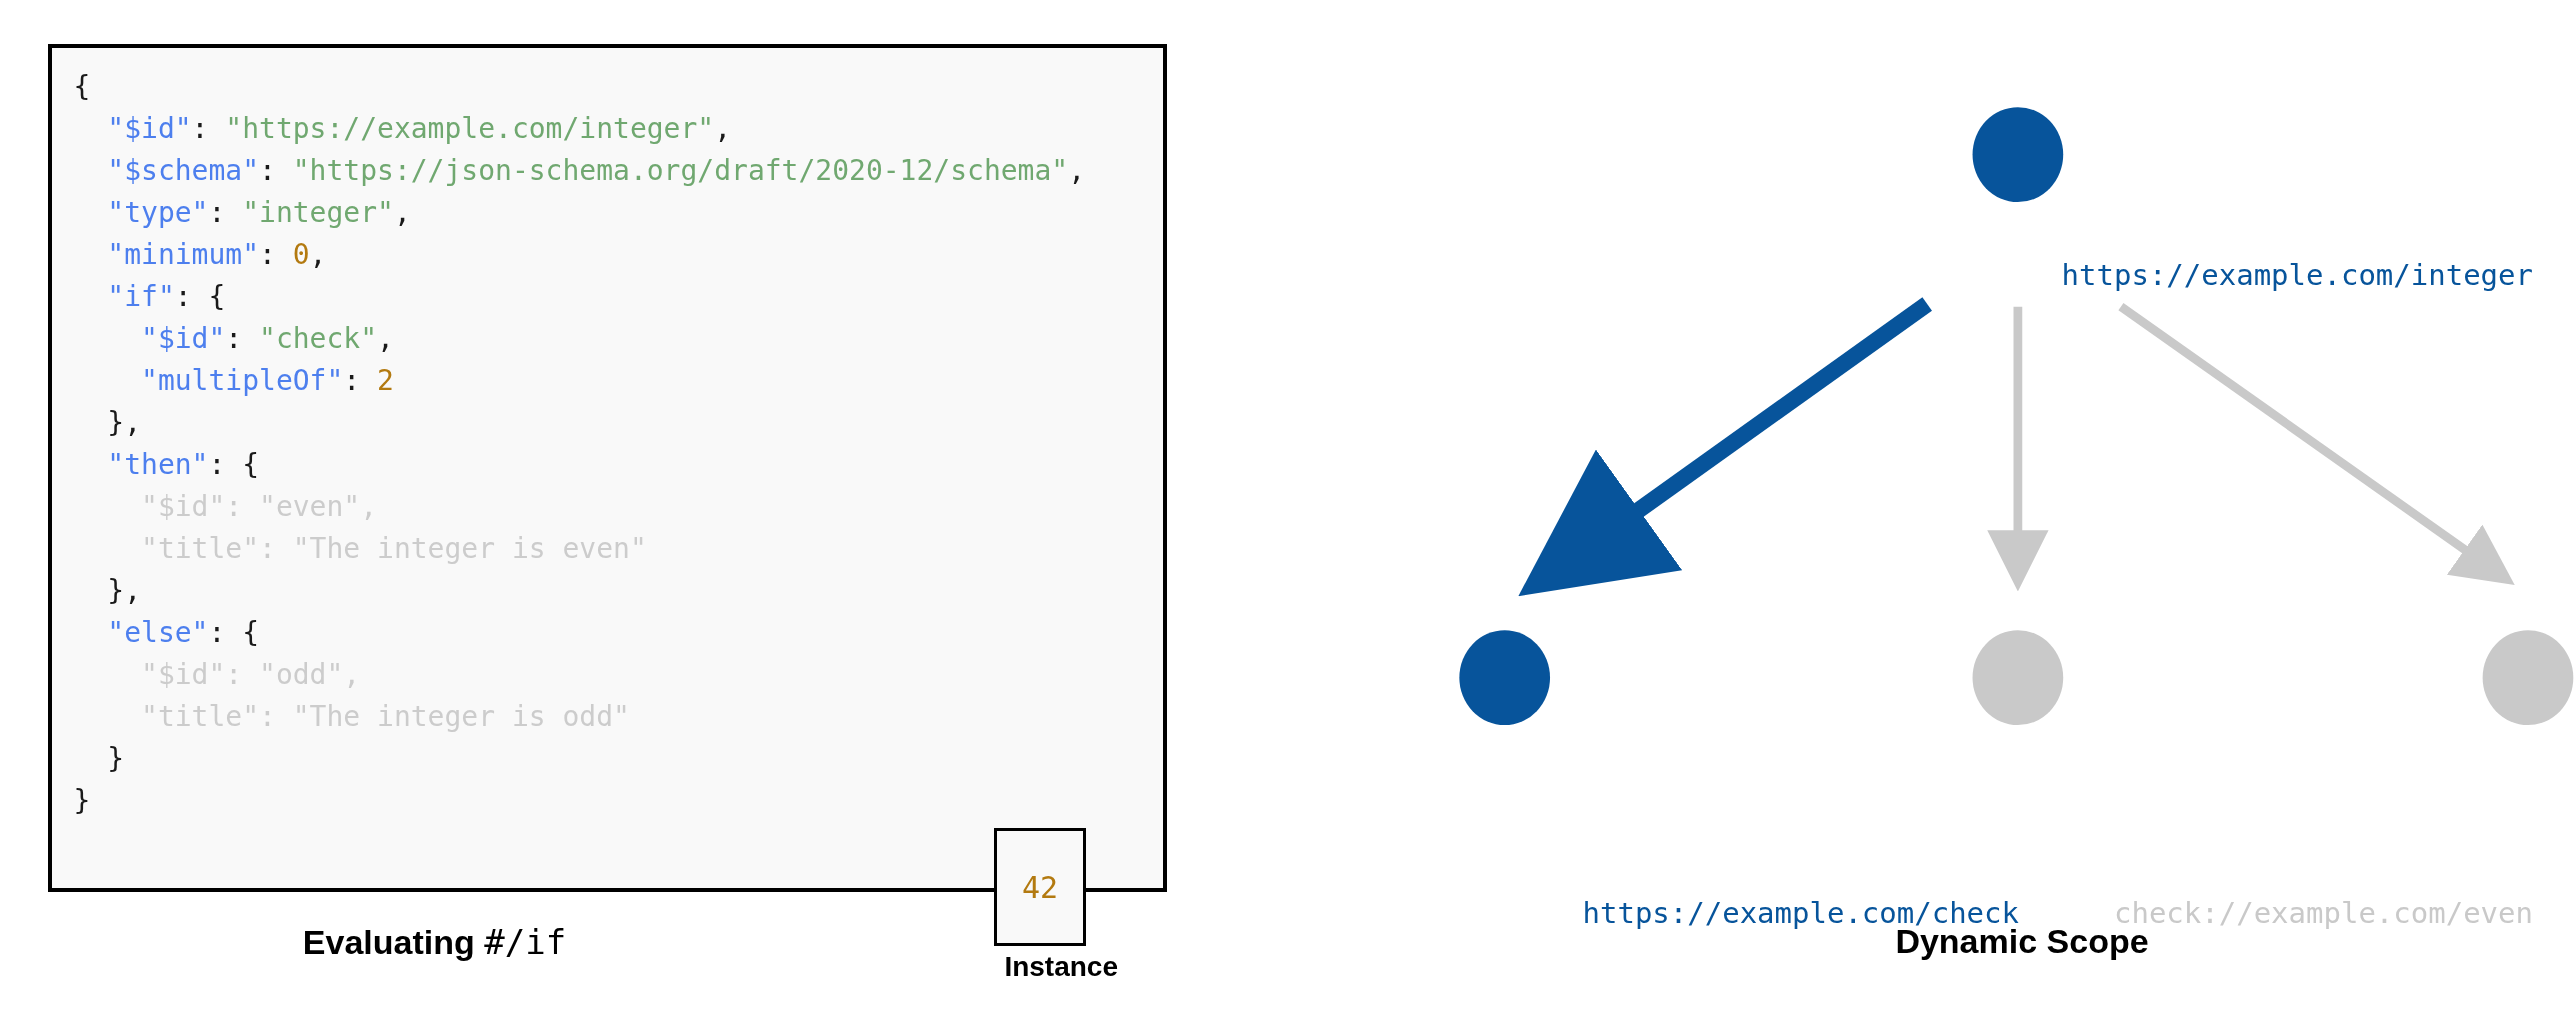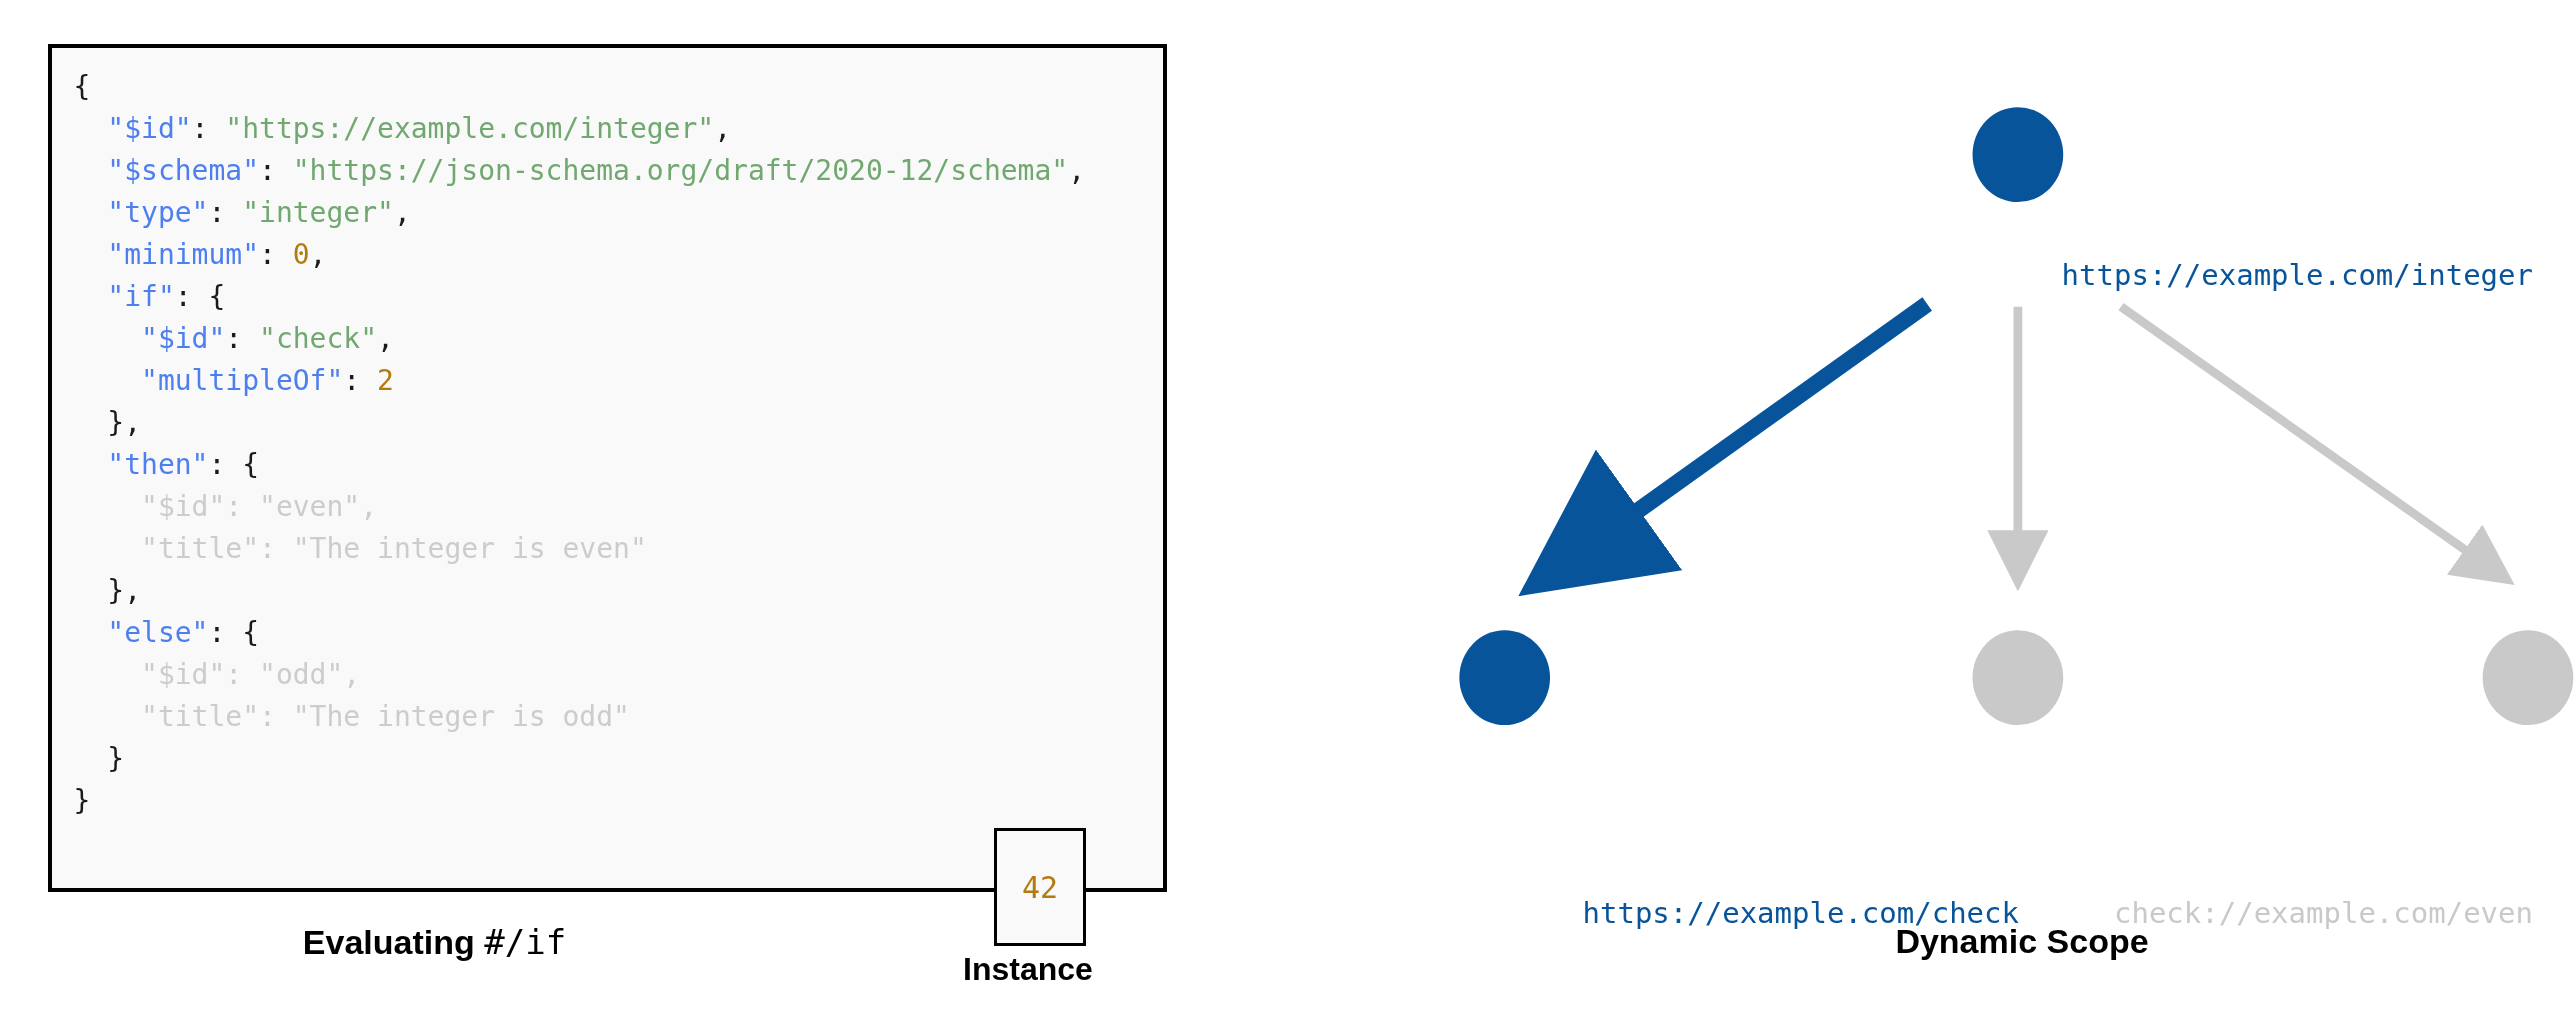--- a/index.html
+++ b/index.html
@@ -70,22 +70,22 @@
     font-family: "DejaVu Sans Mono", "Liberation Mono", monospace;
     font-size: 30px;
     color: #b37a10;
   }
 
   #instance-caption {
     position: absolute;
     left: 963px;
     top: 951px;
     width: 155px;
-    text-align: left;
-    font-size: 32px;
+    text-align: right;
+    font-size: 28px;
     font-weight: bold;
     color: #000000;
   }
 
   #left-caption {
     position: absolute;
     left: 48px;
     top: 922px;
     width: 773px;
     text-align: center;

